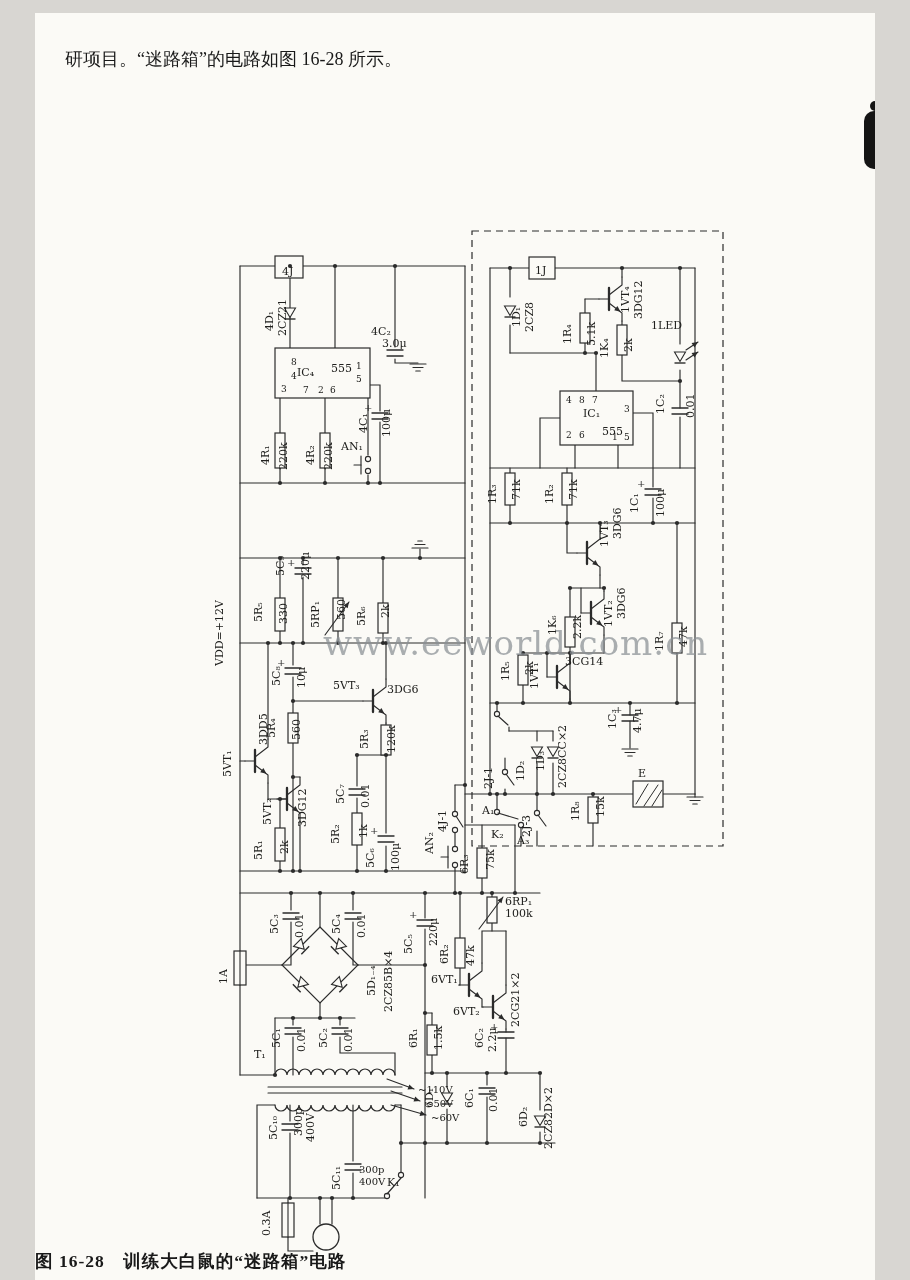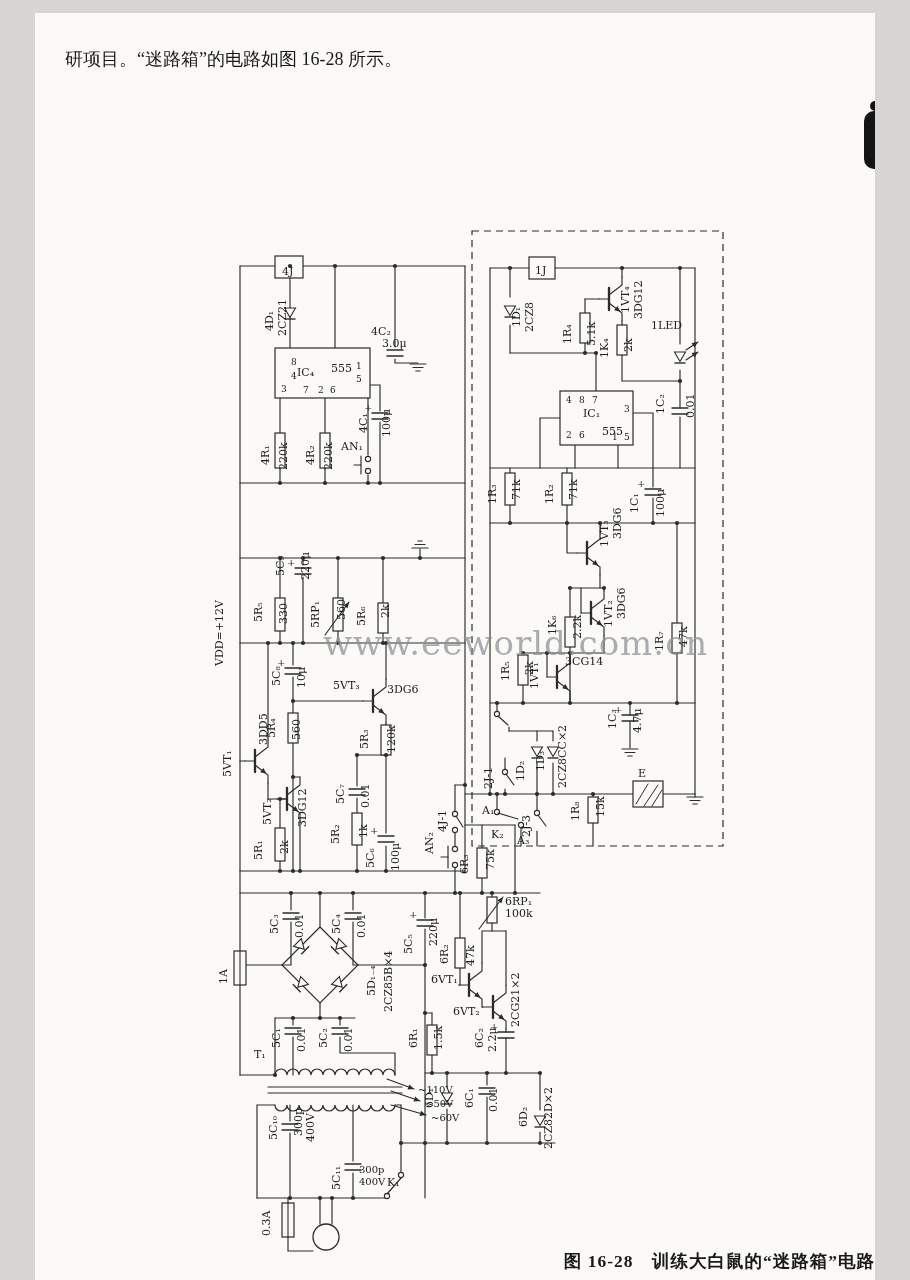--- a/index.html
+++ b/index.html
@@ -6,21 +6,21 @@
   .page{position:relative;width:840px;height:1280px;margin:13px auto;background:var(--paper,#fbfaf6);
         overflow:hidden;font-family:"Liberation Serif","DejaVu Serif",serif;color:#191919;}
   .textcol{position:absolute;left:30px;right:26px;top:30px;}
   .textcol p{margin:0;font-size:18px;line-height:33px;text-align:justify;}
   .textcol p.first{text-indent:0;}
   .textcol p.body{text-indent:2em;margin-top:2px;}
   svg.schem{position:absolute;left:0;top:0;}
   svg.schem text{font-family:"DejaVu Serif","Liberation Serif",serif;}
   .watermark{position:absolute;left:288px;top:610px;font-size:34px;letter-spacing:1px;
              color:var(--wm,#8a9095);opacity:.72;font-family:"DejaVu Serif",serif;white-space:nowrap;}
-  .caption{position:absolute;left:0;right:0;top:1236px;text-align:right;
+  .caption{position:absolute;left:0;right:0;top:1236px;text-align:left;
            font-size:17.5px;font-weight:bold;letter-spacing:1px;}
   .artifact{position:absolute;background:#141414;}
   .a1{right:0;top:98px;width:11px;height:58px;border-radius:10px 0 0 10px;}
   .a2{right:0;top:88px;width:5px;height:10px;border-radius:6px 0 0 6px;}
 </style>
 </head>
 <body>
 
 <div class="page">
 

